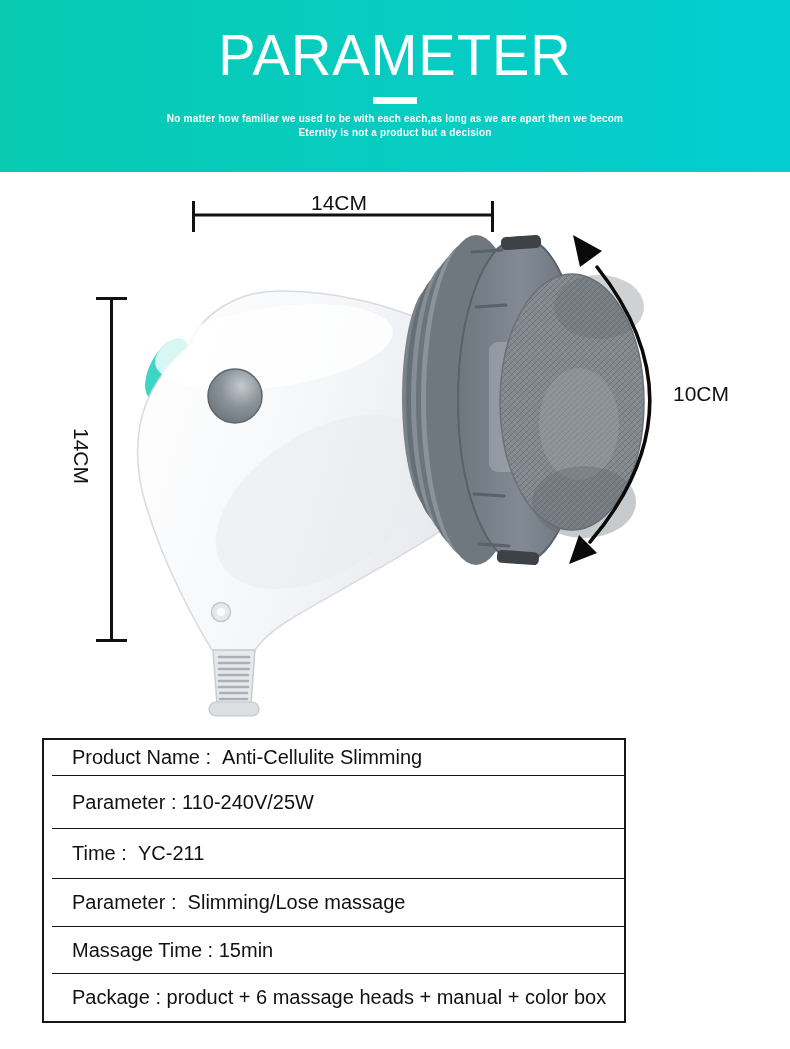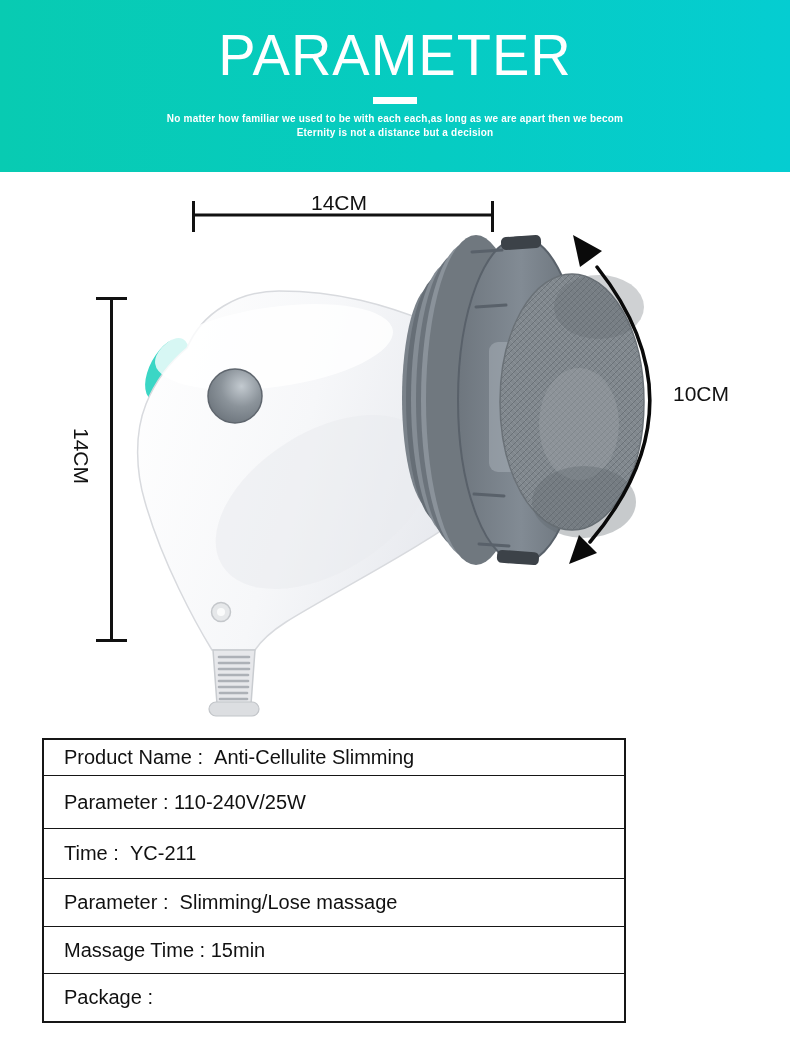--- a/index.html
+++ b/index.html
@@ -30,39 +30,40 @@
   .figure svg { position:absolute; left:0; top:0; }
   .dim-text { font-family:"Liberation Sans", sans-serif; font-size:21px; fill:#121212; font-weight:500; }
 
   
   .spec-table {
     margin:6px 38px 0 42px;
     width:584px;
     border:2px solid #161616;
     display:grid;
     grid-template-rows:35px 53px 50px 48px 47px 48px;
+    padding-left:8px;
   }
   .spec-row {
     display:flex; align-items:center;
     padding-left:20px;
     border-top:1.5px solid #161616;
     font-size:20px; color:#111111;
     white-space:nowrap; overflow:hidden;
   }
   .spec-row:first-child { border-top:none; }
   .spec-sep { white-space:pre; }
 </style>
 </head>
 <body>
 
 <div class="header">
   <div class="header-title">PARAMETER</div>
   <div class="header-divider"></div>
   <div class="header-sub">No matter how familiar we used to be with each each,as long as we are apart then we becom</div>
-  <div class="header-sub">Eternity is not a distance but a decision</div>
+  <div class="header-sub">Eternity is not a product but a decision</div>
 </div>
 
 <div class="figure">
   <svg width="790" height="560" viewBox="0 0 790 560">
     <defs>
       <linearGradient id="bodyGrad" x1="0" y1="0" x2="1" y2="0.3">
         <stop offset="0" stop-color="#ffffff"></stop>
         <stop offset="0.55" stop-color="#f6f7f9"></stop>
         <stop offset="1" stop-color="#e7e9ee"></stop>
       </linearGradient>
@@ -192,14 +193,15 @@
       <span>Slimming/Lose massage</span>
   </div>
   <div class="spec-row">
     <span>Massage Time</span>
       <span class="spec-sep"> : </span>
       <span>15min</span>
   </div>
   <div class="spec-row">
     <span>Package</span>
       <span class="spec-sep"> : </span>
+      <span>product + 6 massage heads + manual + color box</span>
   </div>
 </div>
 
 </body></html>

